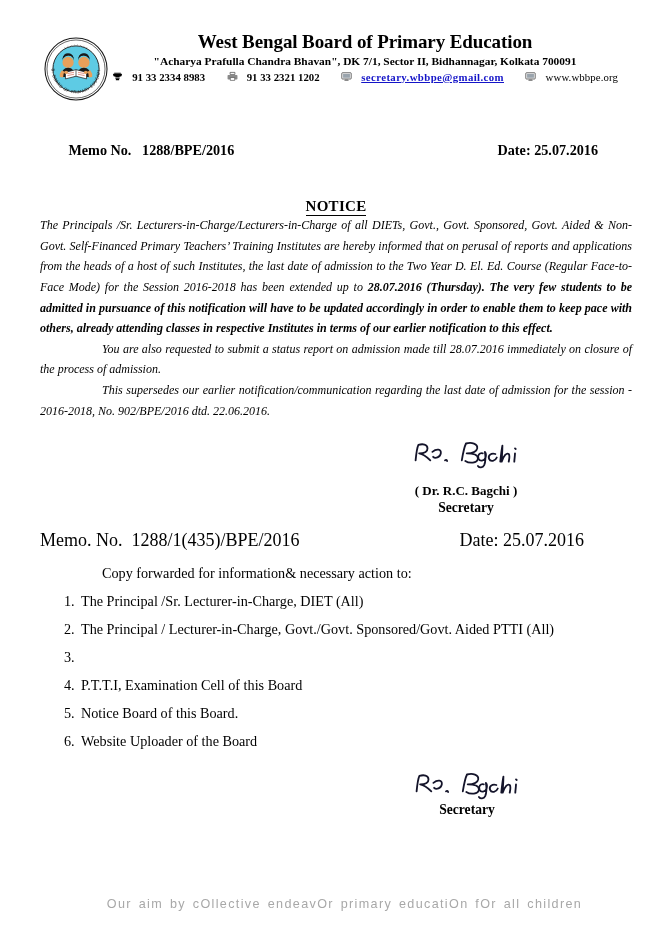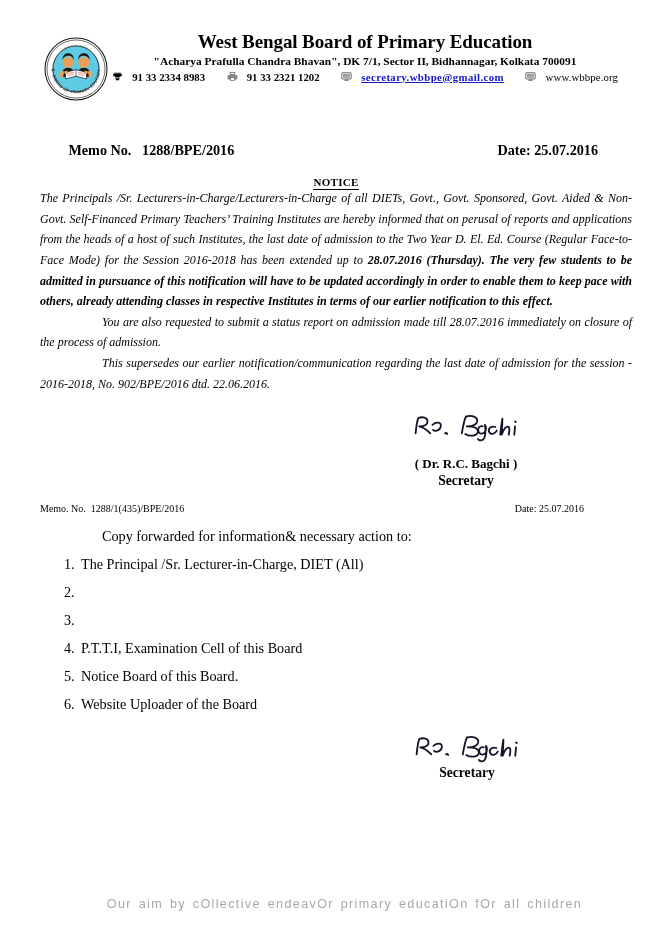--- a/index.html
+++ b/index.html
@@ -102,21 +102,22 @@
     font-weight: bold;
     font-size: 14.2px;
     margin-top: 19px;
   }
   .memo-row .memo-left { white-space: pre; }
   .memo-row .memo-right { padding-right: 34px; white-space: pre; }
 
   .notice-head {
     text-align: center;
     font-weight: bold;
-    font-size: 11px;
+    font-size: 15px;
+    margin-top: 22px;
     letter-spacing: 0.3px;
   }
   .notice-head span {
     border-bottom: 1.6px solid #000;
     padding-bottom: 1px;
   }
 
   p.para {
     text-align: justify;
     font-size: 12px;
@@ -154,21 +155,21 @@
   .sig-role {
     font-weight: bold;
     font-size: 13.6px;
     margin-top: 1px;
   }
 
   .memo-row-2 {
     display: flex;
     justify-content: space-between;
     align-items: baseline;
-    font-size: 10px;
+    font-size: 18px;
     margin-top: 14px;
   }
   .memo-row-2 .memo-right { padding-right: 48px; }
 
   .copy-line {
     font-size: 14.2px;
     margin-top: 14px;
     padding-left: 62px;
   }
   ol.dist-list {
@@ -357,20 +358,21 @@
 
     <div class="copy-line">Copy forwarded for information&amp; necessary action to:</div>
 
     <ol class="dist-list">
       <li>
         <span class="num">1.</span>
         <span>The Principal /Sr. Lecturer-in-Charge, DIET (All)</span>
       </li>
       <li>
         <span class="num">2.</span>
+        <span>The Principal / Lecturer-in-Charge, Govt./Govt. Sponsored/Govt. Aided PTTI (All)</span>
       </li>
       <li>
         <span class="num">3.</span>
       </li>
       <li>
         <span class="num">4.</span>
         <span>P.T.T.I, Examination Cell of this Board</span>
       </li>
       <li>
         <span class="num">5.</span>

